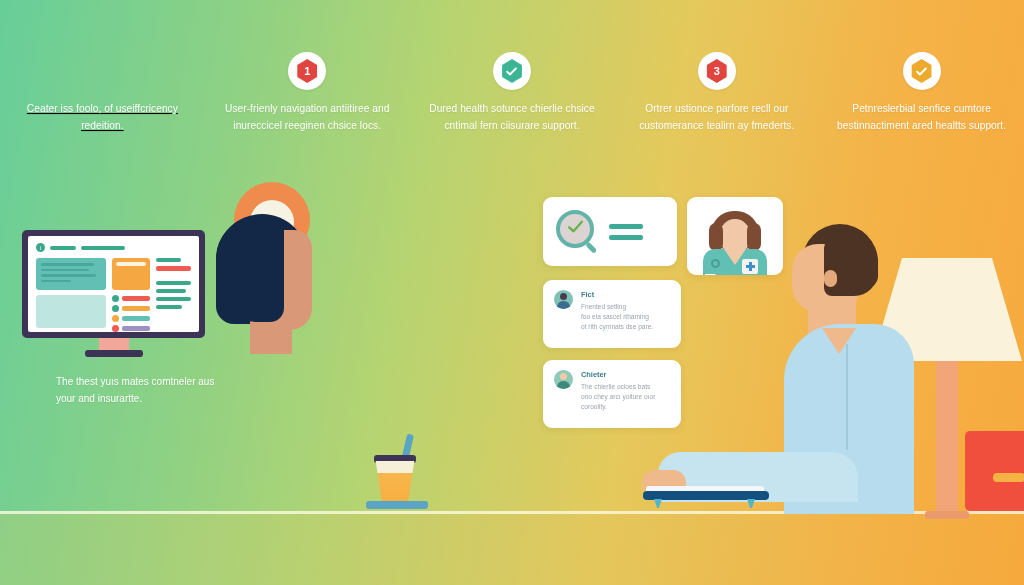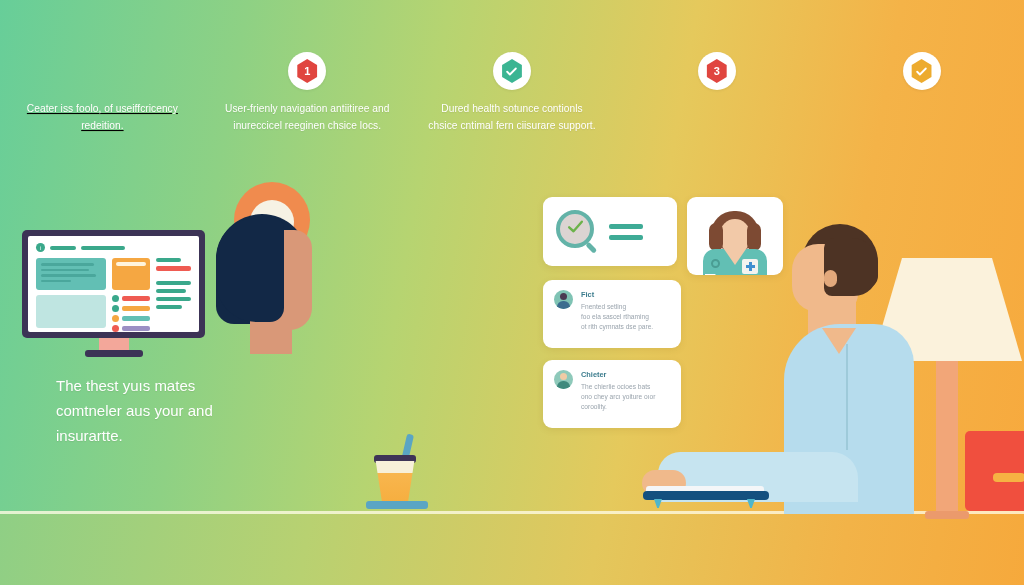--- a/index.html
+++ b/index.html
@@ -247,21 +247,21 @@
     border-radius: 3px; transform: rotate(13deg); }
   .jar-lid { position: absolute; left: 8px; top: 21px; width: 42px; height: 8px; background: #3e3457; border-radius: 3px; }
   .jar-glass { position: absolute; left: 6px; top: 27px; width: 46px; height: 42px;
     background: linear-gradient(#f7f0d9 0%, #f7f0d9 28%, #f8b64e 28%, #f6ae3f 100%);
     clip-path: polygon(8% 0, 92% 0, 78% 100%, 22% 100%); border-radius: 0 0 8px 8px; }
   .jar-plate { position: absolute; left: 0; top: 67px; width: 62px; height: 8px; background: #5aa5c4; border-radius: 3px; }
 
   
   .caption {
     position: absolute; left: 56px; top: 374px; width: 160px;
-    color: #ffffff; font-size: 15px; line-height: 1.65;
+    color: #ffffff; font-size: 10px; line-height: 1.65;
     text-shadow: 0 1px 1px rgba(80,100,50,0.14);
   }
 </style>
 </head>
 <body>
 
 <div id="stage">
 
   <div class="features">
 
@@ -279,39 +279,41 @@
     </div>
 
     <div class="feature">
       <div class="badge">
         <div class="hex" style="background:#3bb593;">
           <svg viewBox="0 0 24 24">
             <path d="M4 12.5 L9 17.5 L20 6.5" fill="none" stroke="#ffffff" stroke-width="3.4" stroke-linecap="round" stroke-linejoin="round"></path>
           </svg>
         </div>
       </div>
-      <div class="feature-text">Dured health sotunce contionls chsice cntimal fern ciisurare support.</div>
+      <div class="feature-text">Dured health sotunce chierlie chsice cntimal fern ciisurare support.</div>
     </div>
 
     <div class="feature">
       <div class="badge">
         <div class="hex" style="background:#e0453f;">
           <span>3</span>
         </div>
       </div>
+      <div class="feature-text">Ortrer ustionce parfore recll our customerance tealirn ay fmederts.</div>
     </div>
 
     <div class="feature">
       <div class="badge">
         <div class="hex" style="background:#edab2e;">
           <svg viewBox="0 0 24 24">
             <path d="M4 12.5 L9 17.5 L20 6.5" fill="none" stroke="#ffffff" stroke-width="3.4" stroke-linecap="round" stroke-linejoin="round"></path>
           </svg>
         </div>
       </div>
+      <div class="feature-text">Petnreslerbial senfice cumtore bestinnactiment ared healtts support.</div>
     </div>
 
   </div>
 
   <div class="desk"></div>
 
   <div class="monitor">
     <div class="mon-frame">
       <div class="mon-screen">
         <div class="row-top">

